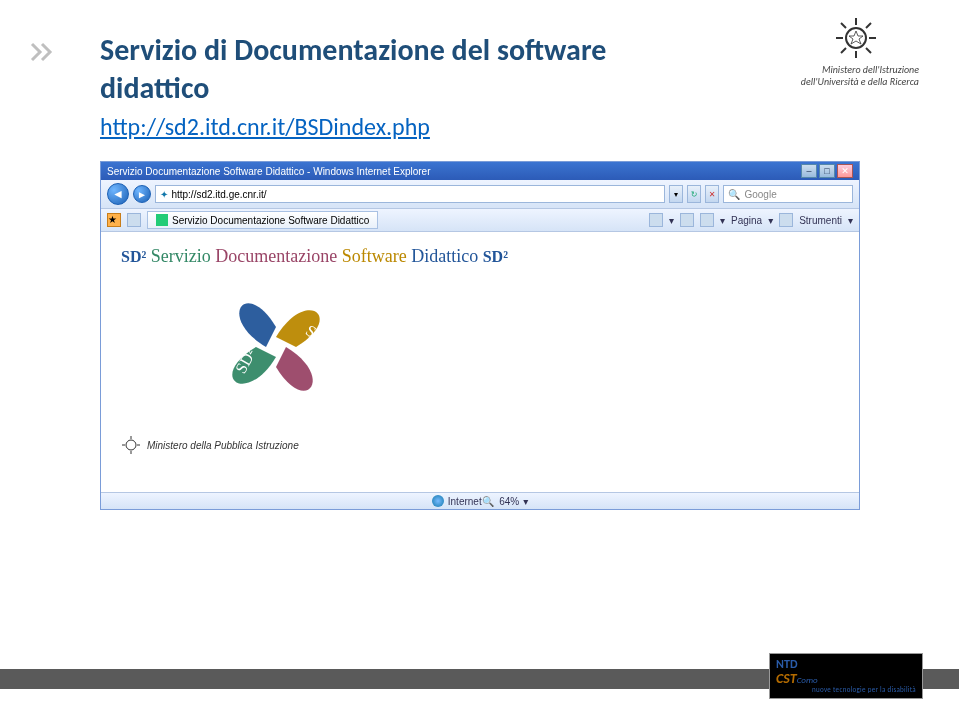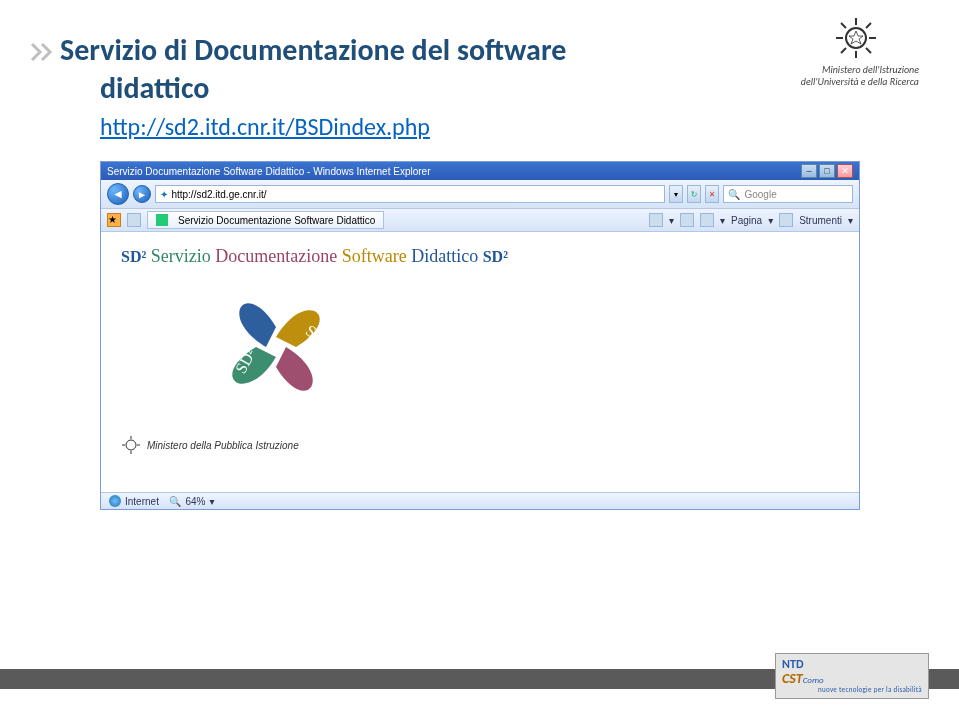--- a/index.html
+++ b/index.html
@@ -20,20 +20,21 @@
   .bullet-arrow {
     position: absolute;
     left: 30px;
     top: 40px;
     width: 30px;
     height: 24px;
   }
   .title {
     font-size: 30px;
     color: #1f4e79;
+    margin-left: 40px;
     line-height: 1.3;
   }
   .subtitle {
     font-size: 30px;
     color: #1f4e79;
     margin-left: 40px;
   }
   .link {
     font-size: 24px;
     color: #0563c1;
@@ -147,21 +148,21 @@
     font-size:10px;
   }
   .favicon {
     width:14px;height:14px;
     background:#ffb14a;border:1px solid #c87d1a;
   }
   .tab {
     background: linear-gradient(to bottom,#fff,#e8f0fa);
     border:1px solid #a9c1e3;
     padding:2px 8px;
-    display:flex;align-items:center;gap:10px;
+    display:flex;align-items:center;gap:4px;
   }
   .tab .tabicon{width:12px;height:12px;background:#2c7;}
   .toolbar-right {
     margin-left:auto;
     display:flex;gap:6px;align-items:center;
     color:#335;
   }
   .toolicon{width:14px;height:14px;background:#cde;border:1px solid #9bb6db;}
   .content {
     min-height: 260px;
@@ -196,43 +197,43 @@
     color:#333;
     font-style: italic;
     margin-top: 10px;
   }
   .mini-emblem { width:20px;height:20px; }
   .cnr-block { display:flex;gap:6px;align-items:center;font-size:9px;color:#444;}
   .statusbar {
     background: linear-gradient(to bottom,#eef4ff,#d6e4f7);
     border-top:1px solid #b5c7e3;
     display:flex;
-    justify-content:flex-start;
-    align-items:center;
-    gap:10px;
+    justify-content:center;
+    align-items:center;
+    gap:1px;
     padding:2px 8px;
     font-size:10px;
     color:#335;
   }
   .zone {display:flex;gap:4px;align-items:center;}
   .globeicon{width:12px;height:12px;border-radius:50%;background:radial-gradient(circle,#7bf,#17a);}
   .zoom {display:flex;gap:4px;align-items:center;}
   .footer-bar {
     position:absolute;
     bottom:28px;
     left:0;
     width:100%;
     height:20px;
     background:#5a5a5a;
   }
   .footer-logo {
     position:absolute;
-    right:30px;
+    right:36px;
     bottom:18px;
-    background:#e5e5e5;
+    background:#000000;
     border:1px solid #999;
     padding:4px 6px;
     font-size:9px;
     text-align:left;
     line-height:1.1;
   }
   .footer-logo .ntd { color:#2a5caa; font-weight:bold; font-size:12px;}
   .footer-logo .cst { color:#b36b00; font-weight:bold; font-size:14px; font-style:italic;}
   .footer-logo .como { color:#2a5caa; font-size:9px; font-style:italic;}
   .footer-logo .sub { color:#2a5caa; font-size:7px; letter-spacing:0.3px;padding-left:36px;}

